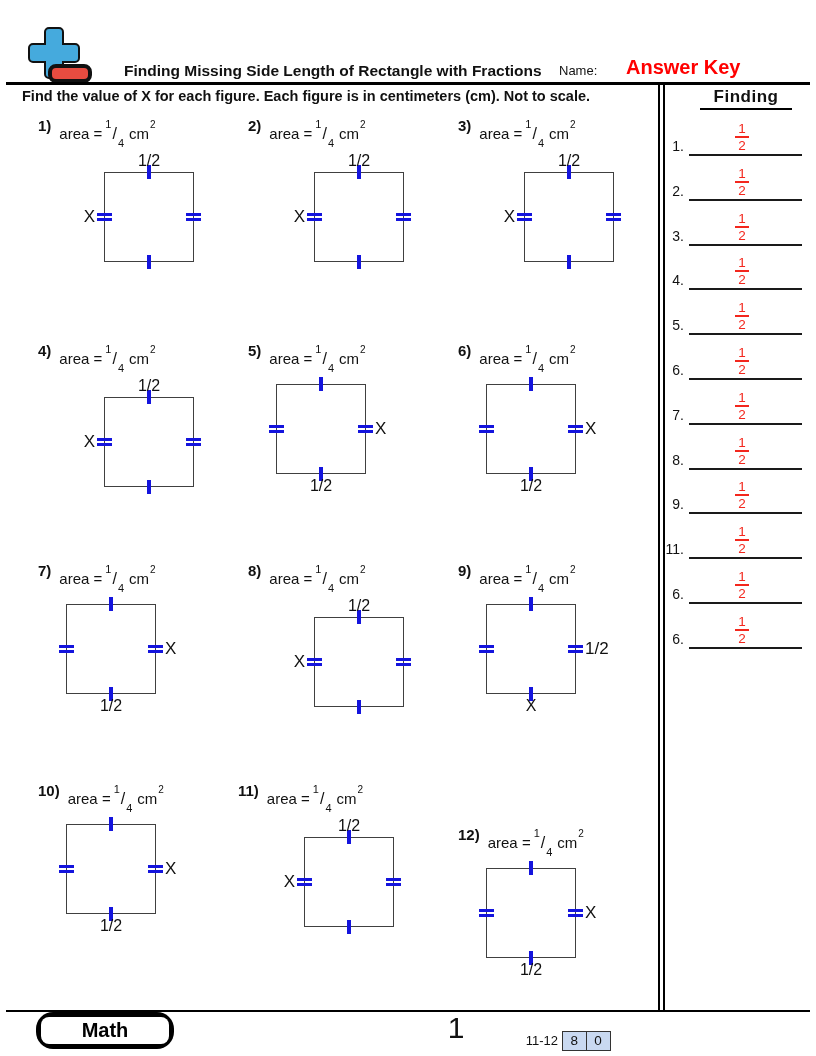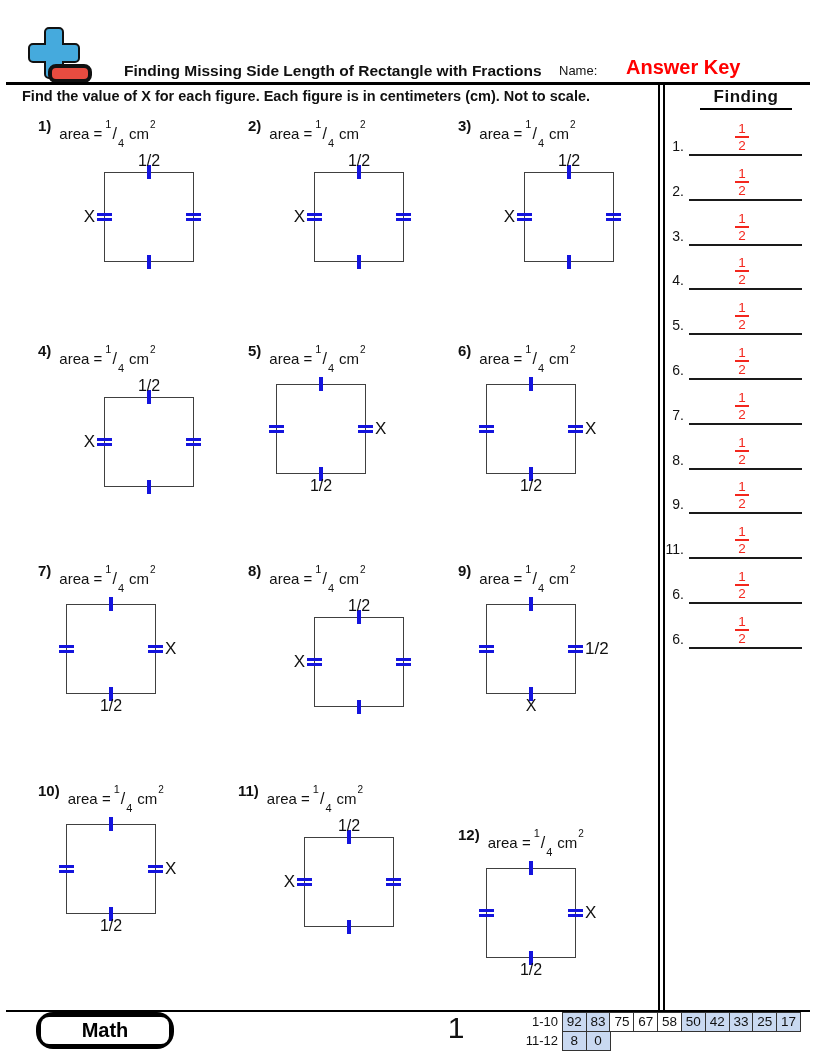--- a/index.html
+++ b/index.html
@@ -471,32 +471,19 @@
       <span class="lbl lbl-bottom">1/2</span>
     </div>
   </div>
 
   <div class="frule"></div>
   <div class="badge">
     <div class="badge-inner">Math</div>
   </div>
   <div class="page-num">1</div>
 
-  <div class="score-row" style="left:510px;top:996px">
-    <span class="score-label">1-10</span>
-    <span class="cell hl">92</span>
-    <span class="cell hl">83</span>
-    <span class="cell">75</span>
-    <span class="cell">67</span>
-    <span class="cell">58</span>
-    <span class="cell hl">50</span>
-    <span class="cell hl">42</span>
-    <span class="cell hl">33</span>
-    <span class="cell hl">25</span>
-    <span class="cell hl">17</span>
-  </div>
   <div class="score-row" style="left:510px;top:1015px">
     <span class="score-label">11-12</span>
     <span class="cell hl">8</span>
     <span class="cell hl">0</span>
   </div>
 
 </div>
 
 </body></html>

